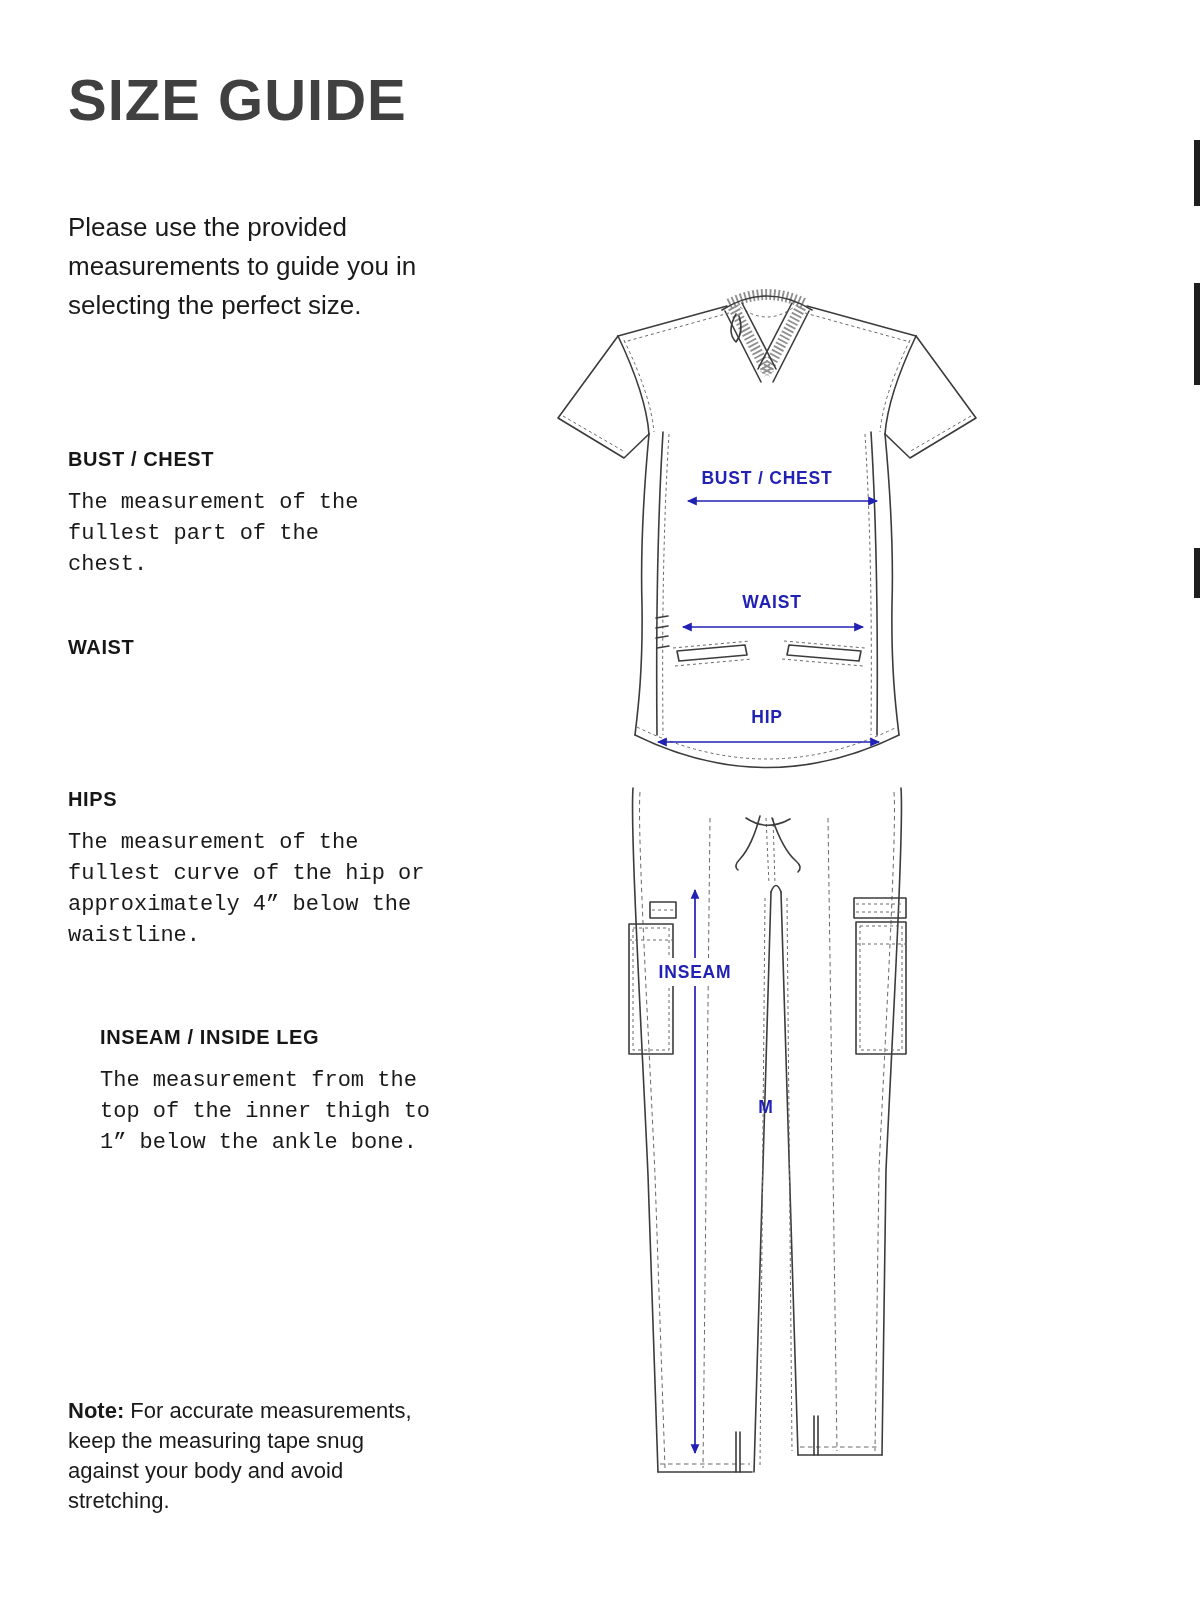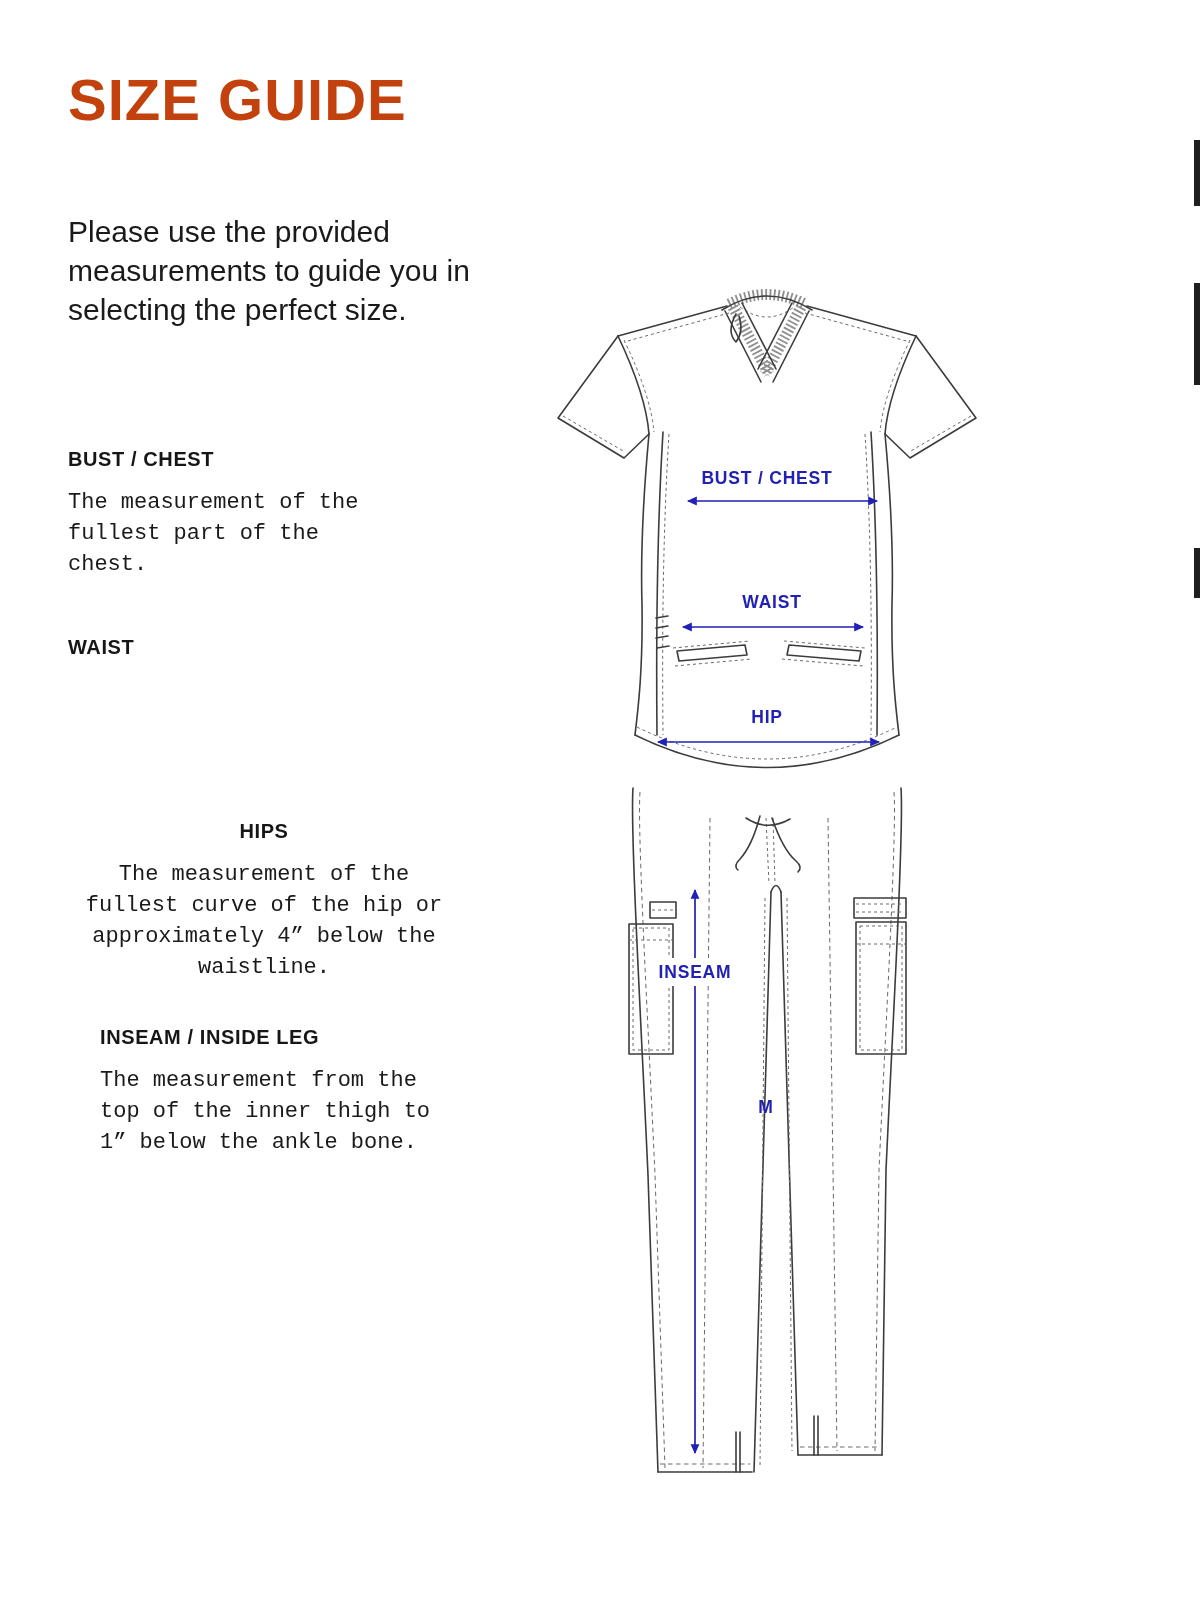--- a/index.html
+++ b/index.html
@@ -7,34 +7,34 @@
     --line:#3c3c3c;
     --ink:#1a1a1a;
   }
   *{box-sizing:border-box;}
   html,body{margin:0;padding:0;background:#fff;}
   body{font-family:"Liberation Sans", sans-serif; color:var(--ink);}
   .page{position:relative;width:1200px;height:1600px;background:#ffffff;overflow:hidden;}
 
   .title{
     position:absolute;left:68px;top:66px;
-    font-size:58px;font-weight:bold;letter-spacing:1px;color:#c2410c;
+    font-size:58px;font-weight:bold;letter-spacing:1px;color:#404040;
   }
   .intro{
     position:absolute;left:68px;top:182px;width:448px;
-    font-size:30px;line-height:39px;
+    font-size:26px;line-height:39px;
   }
   .section{position:absolute;left:68px;}
   .section h3{
     margin:0 0 16px 0;font-size:20px;font-weight:bold;letter-spacing:0.6px;color:#161616;
   }
   .section p{margin:0;font-size:22px;line-height:31px;font-family:Liberation Mono, monospace;}
   .sec-bust{top:448px;width:292px;}
   .sec-waist{top:636px;width:312px;}
-  .sec-hips{top:820px;width:392px;text-align:center;}
+  .sec-hips{top:788px;width:392px;}
   .sec-inseam{top:1026px;width:366px;margin-left:32px;}
 
   .note{
     position:absolute;left:68px;top:1374px;width:345px;
     font-size:22px;line-height:30px;
   }
   .note .note-label{font-weight:bold;}
 
   .diagram{position:absolute;left:530px;top:270px;}
   .garment{stroke:var(--line);fill:none;stroke-width:1.6;stroke-linecap:round;stroke-linejoin:round;}
@@ -69,20 +69,21 @@
   <div class="section sec-hips">
     <h3>HIPS</h3>
     <p>The measurement of the fullest curve of the hip or approximately 4” below the waistline.</p>
   </div>
 
   <div class="section sec-inseam">
     <h3>INSEAM / INSIDE LEG</h3>
     <p>The measurement from the top of the inner thigh to 1” below the ankle bone.</p>
   </div>
 
+  <p class="note"><span class="note-label">Note:</span> <span>For accurate measurements, keep the measuring tape snug against your body and avoid stretching.</span></p>
 
   <svg class="diagram" width="470" height="1245" viewBox="0 0 470 1245" xmlns="http://www.w3.org/2000/svg">
     <defs>
       <marker id="arr" viewBox="0 0 10 10" refX="8" refY="5" markerWidth="6.5" markerHeight="6.5" orient="auto-start-reverse">
         <path d="M0,1 L9,5 L0,9 Z" style="fill:var(--annotation)"></path>
       </marker>
     </defs>
 
     <g>
 

